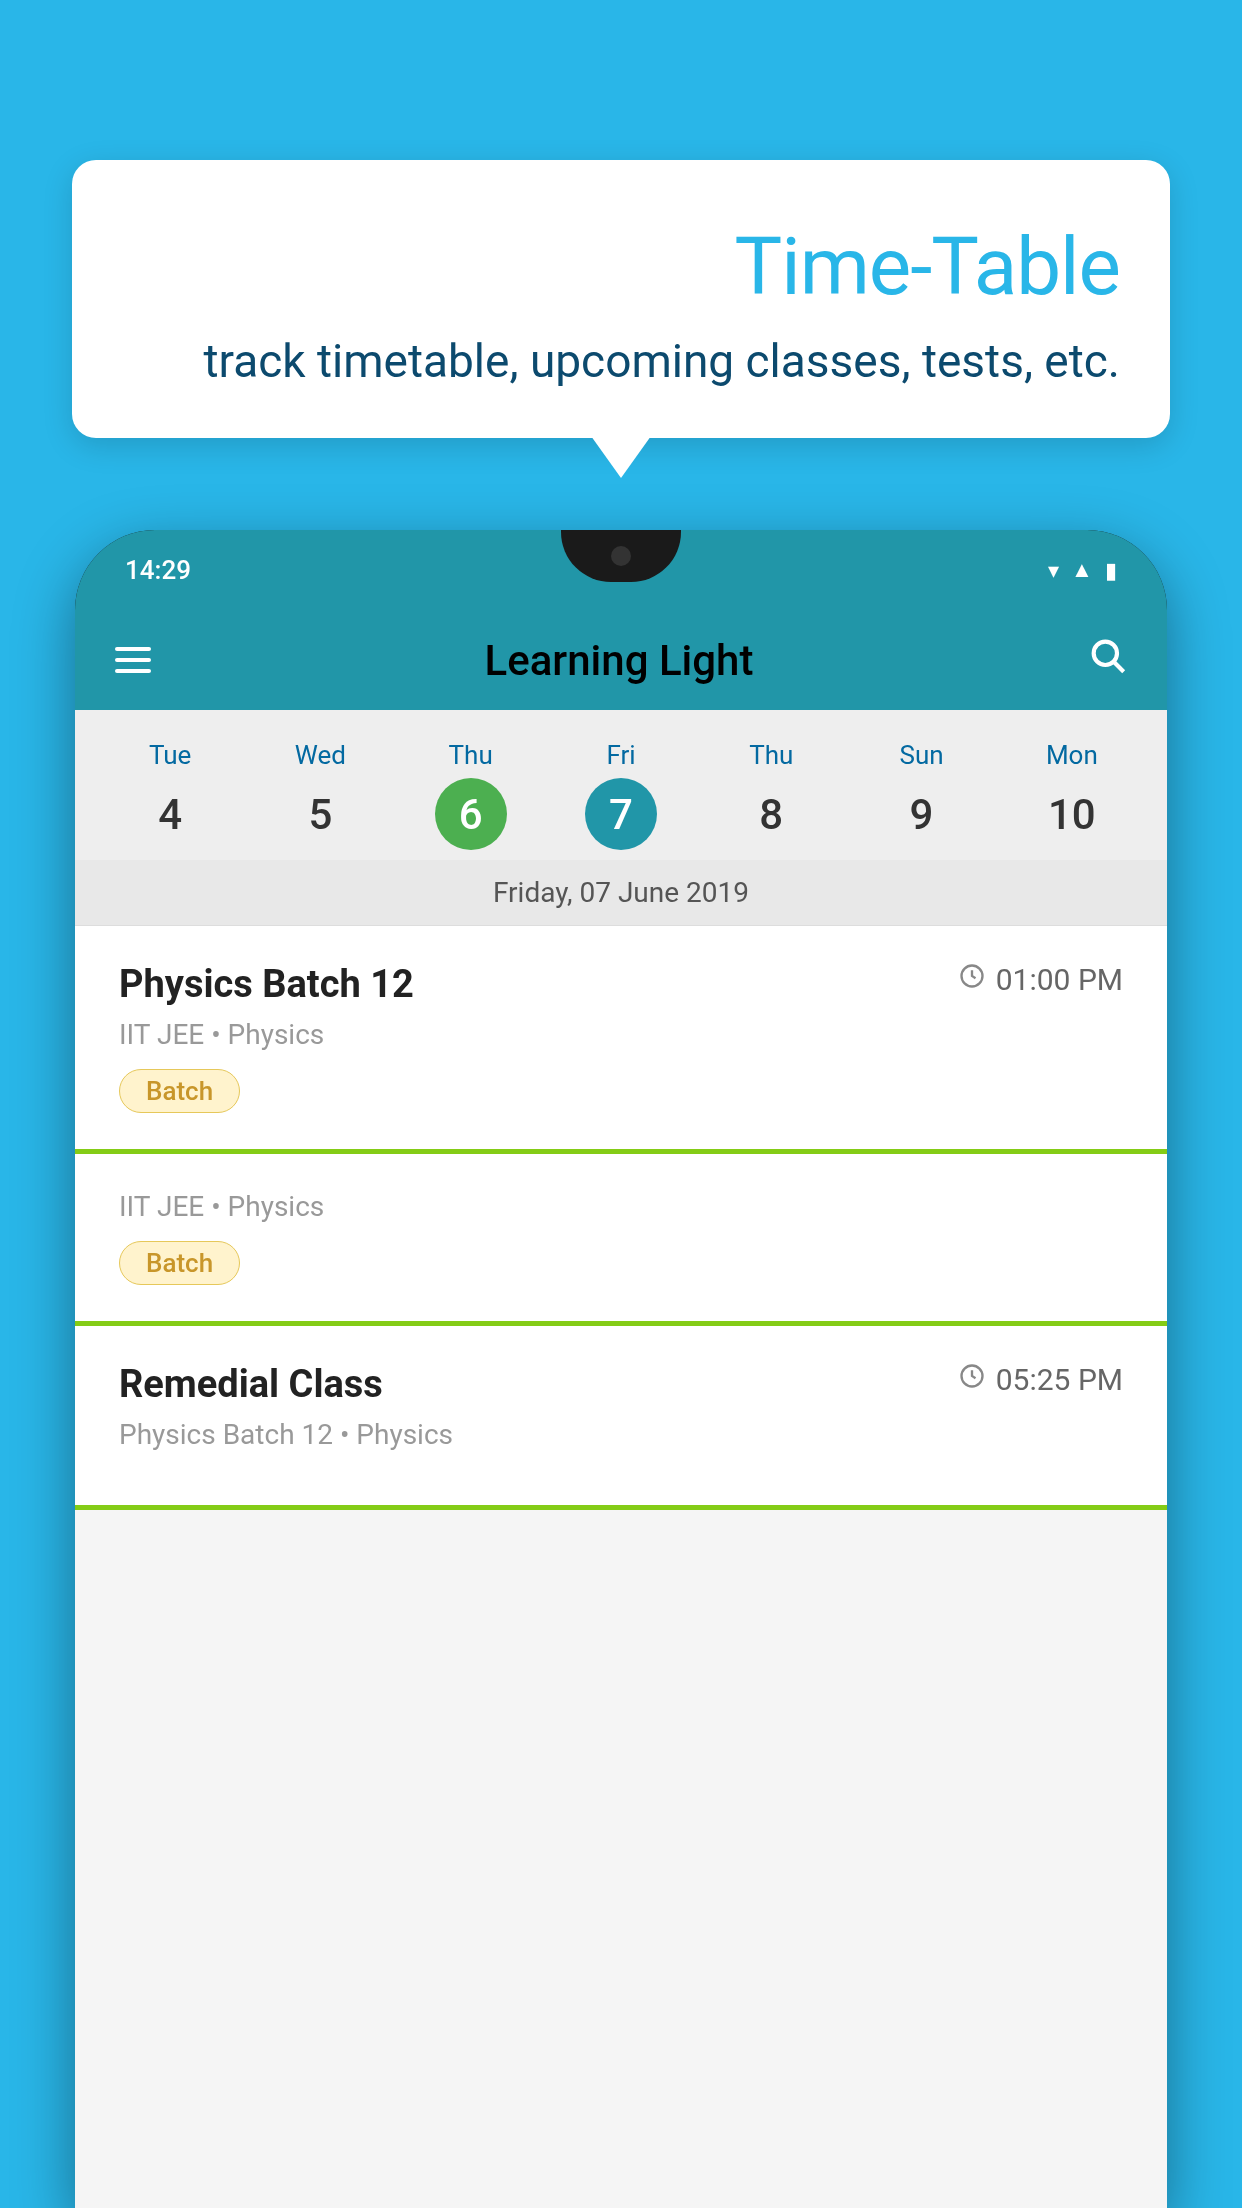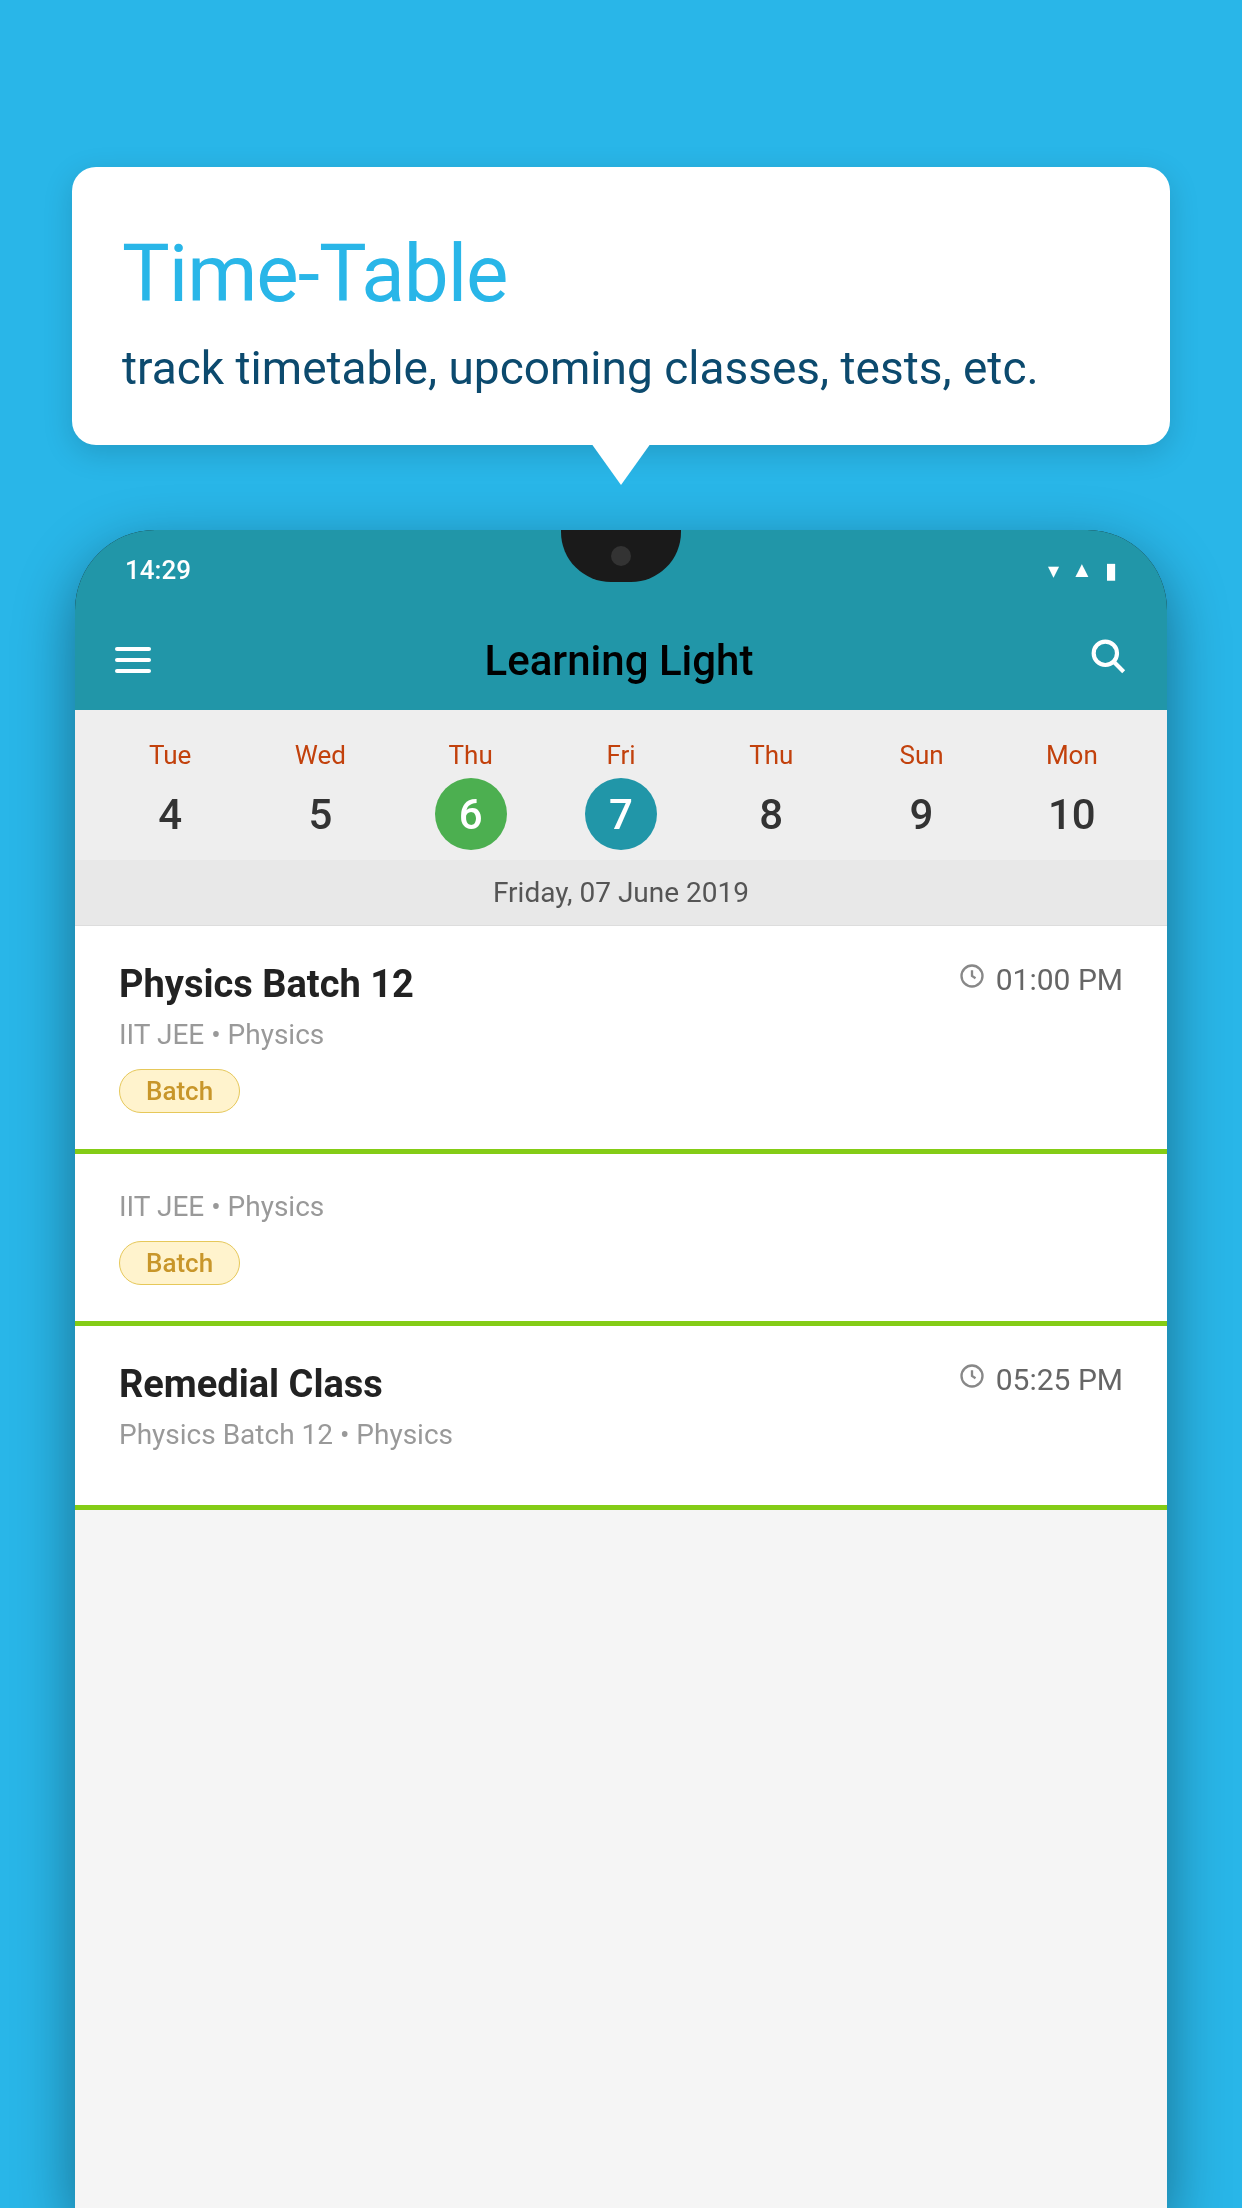--- a/index.html
+++ b/index.html
@@ -16,23 +16,22 @@
 
     
     .tooltip-card {
       position: absolute;
       top: 160px;
       left: 72px;
       right: 72px;
       background: white;
       border-radius: 24px;
       padding: 60px 50px 50px;
-      text-align: left;
+      text-align: right;
       box-shadow: 0 8px 30px rgba(0,0,0,0.15);
-      margin-top: 7px;
     }
 
     .tooltip-card::after {
       content: '';
       position: absolute;
       bottom: -40px;
       left: 50%;
       transform: translateX(-50%);
       width: 0;
       height: 0;
@@ -180,21 +179,21 @@
     .day-col {
       display: flex;
       flex-direction: column;
       align-items: center;
       gap: 8px;
       min-width: 120px;
     }
 
     .day-label {
       font-size: 26px;
-      color: #c2410c;
+      color: #0369a1;
       font-weight: 400;
       text-align: right;
     }
 
     .day-num {
       font-size: 42px;
       font-weight: 500;
       color: #333;
       width: 72px;
       height: 72px;

